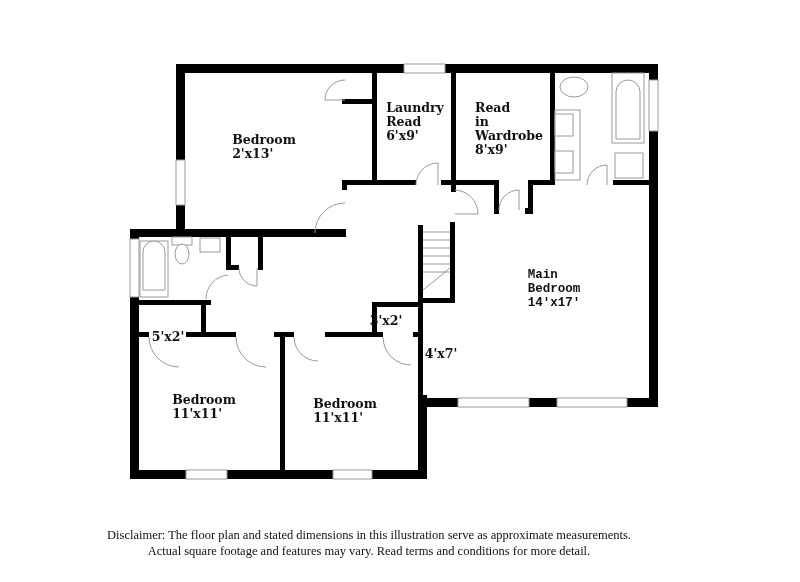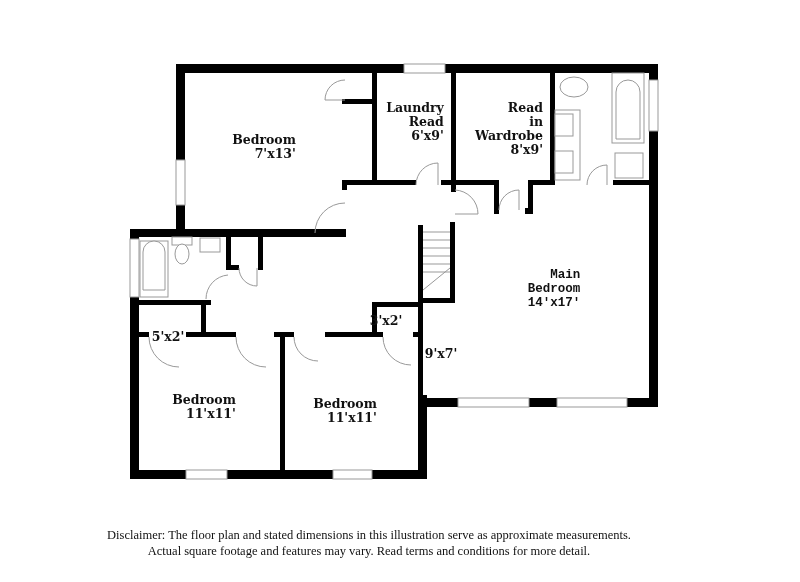--- a/index.html
+++ b/index.html
@@ -1,18 +1,18 @@
 <!DOCTYPE html>
 <html><head>
 <meta charset="utf-8">
 <style>
   html, body { margin: 0; padding: 0; background: #ffffff; }
   body { width: 800px; height: 582px; position: relative; overflow: hidden; font-family: "DejaVu Serif", serif; }
   #plan { position: absolute; left: 0; top: 0; }
-  .label { position: absolute; text-align: right; font-family: "DejaVu Serif", serif; font-weight: bold; font-size: 12.5px; line-height: 14px; color: #111; transform: translateX(-50%); white-space: nowrap; }
+  .label { position: absolute; text-align: left; font-family: "DejaVu Serif", serif; font-weight: bold; font-size: 12.5px; line-height: 14px; color: #111; transform: translateX(-50%); white-space: nowrap; }
   .label span { display: block; }
   .disclaimer { position: absolute; left: 0; width: 738px; top: 527px; text-align: center; font-family: "Liberation Serif", serif; font-size: 12.5px; line-height: 16px; color: #111; }
   .disclaimer span { display: block; }
 </style>
 </head>
 <body>
 
 <svg id="plan" width="800" height="582" viewBox="0 0 800 582" xmlns="http://www.w3.org/2000/svg">
   <g fill="#000">
 
@@ -124,21 +124,21 @@
     <ellipse cx="574" cy="87" rx="14" ry="10"></ellipse>
     <rect x="555" y="110" width="25" height="70"></rect>
     <rect x="555" y="114" width="18" height="22"></rect>
     <rect x="555" y="151" width="18" height="22"></rect>
     <rect x="615" y="153" width="28" height="25"></rect>
   </g>
 </svg>
 
 <div class="label" style="left:264px;top:133px;">
   <span>Bedroom</span>
-  <span>7'x13'</span>
+  <span>2'x13'</span>
 </div>
 <div class="label" style="left:415px;top:101px;">
   <span>Laundry</span>
   <span>Read</span>
   <span>6'x9'</span>
 </div>
 <div class="label" style="left:509px;top:101px;">
   <span>Read</span>
   <span>in</span>
   <span>Wardrobe</span>
@@ -157,19 +157,19 @@
   <span>Bedroom</span>
   <span>11'x11'</span>
 </div>
 <div class="label" style="left:168px;top:330px;">
   <span>5'x2'</span>
 </div>
 <div class="label" style="left:386px;top:314px;">
   <span>3'x2'</span>
 </div>
 <div class="label" style="left:441px;top:347px;">
-  <span>9'x7'</span>
+  <span>4'x7'</span>
 </div>
 
 <div class="disclaimer">
   <span>Disclaimer: The floor plan and stated dimensions in this illustration serve as approximate measurements.</span>
   <span>Actual square footage and features may vary. Read terms and conditions for more detail.</span>
 </div>
 
 </body></html>

